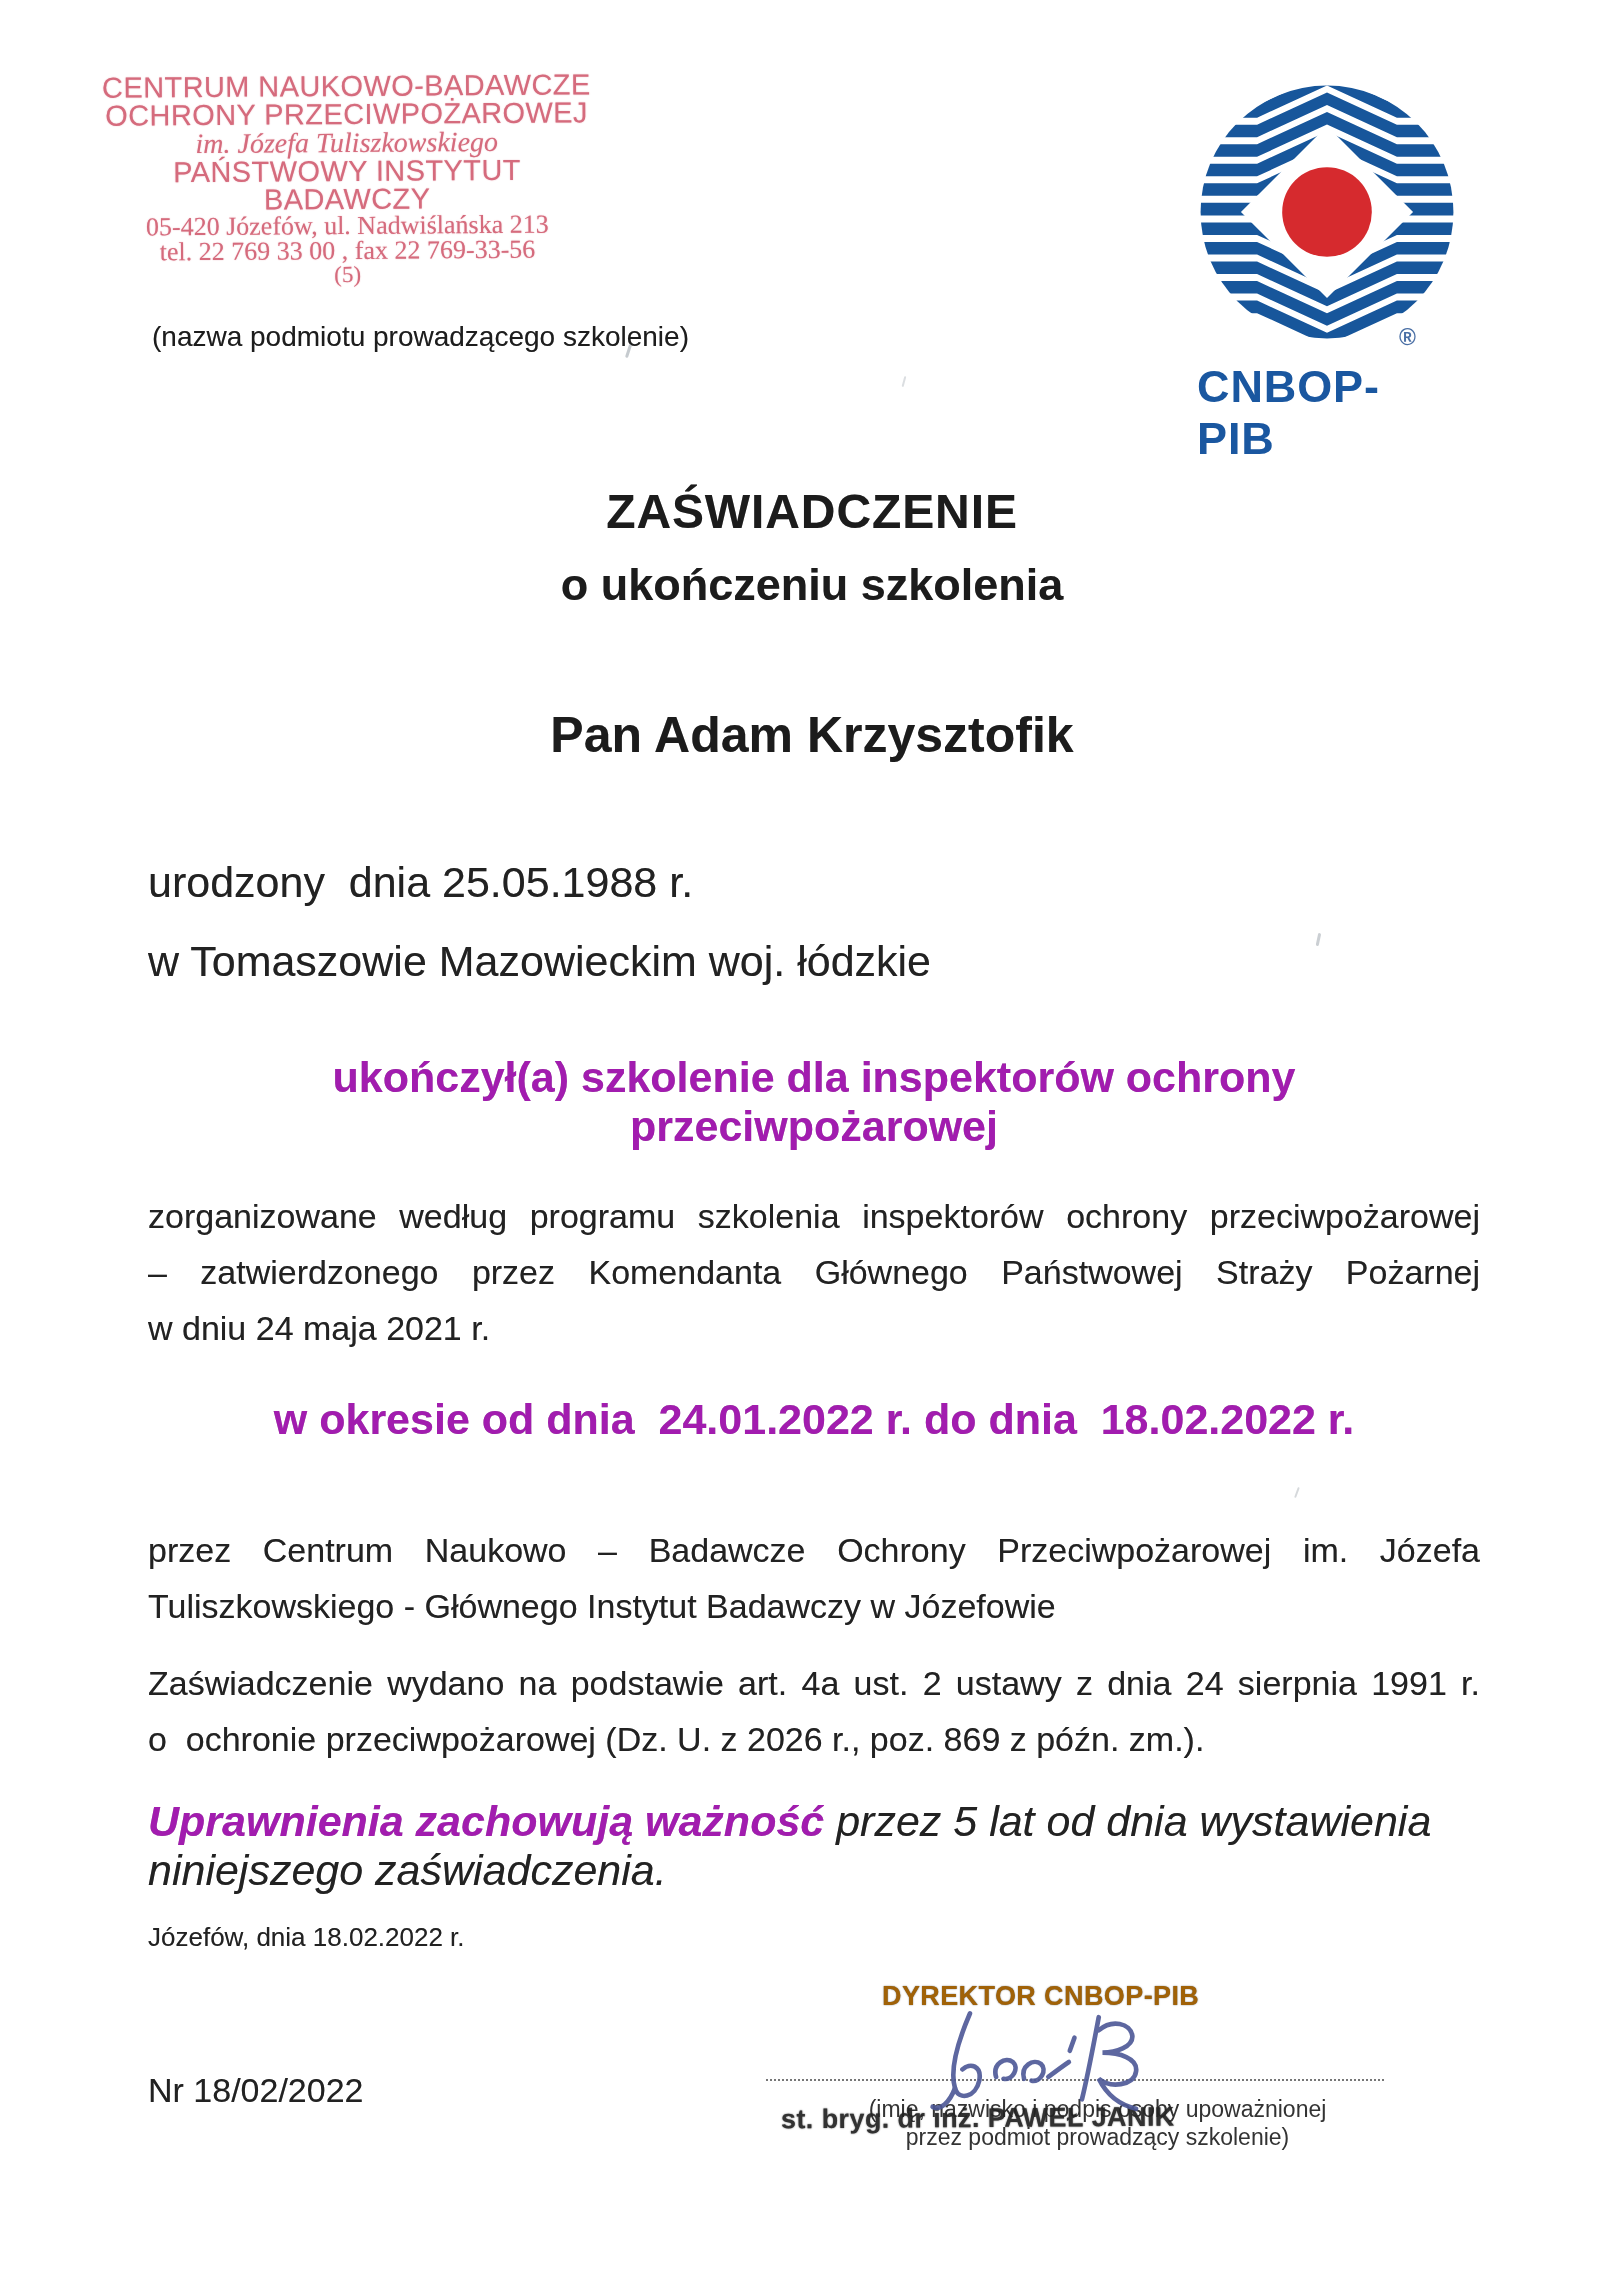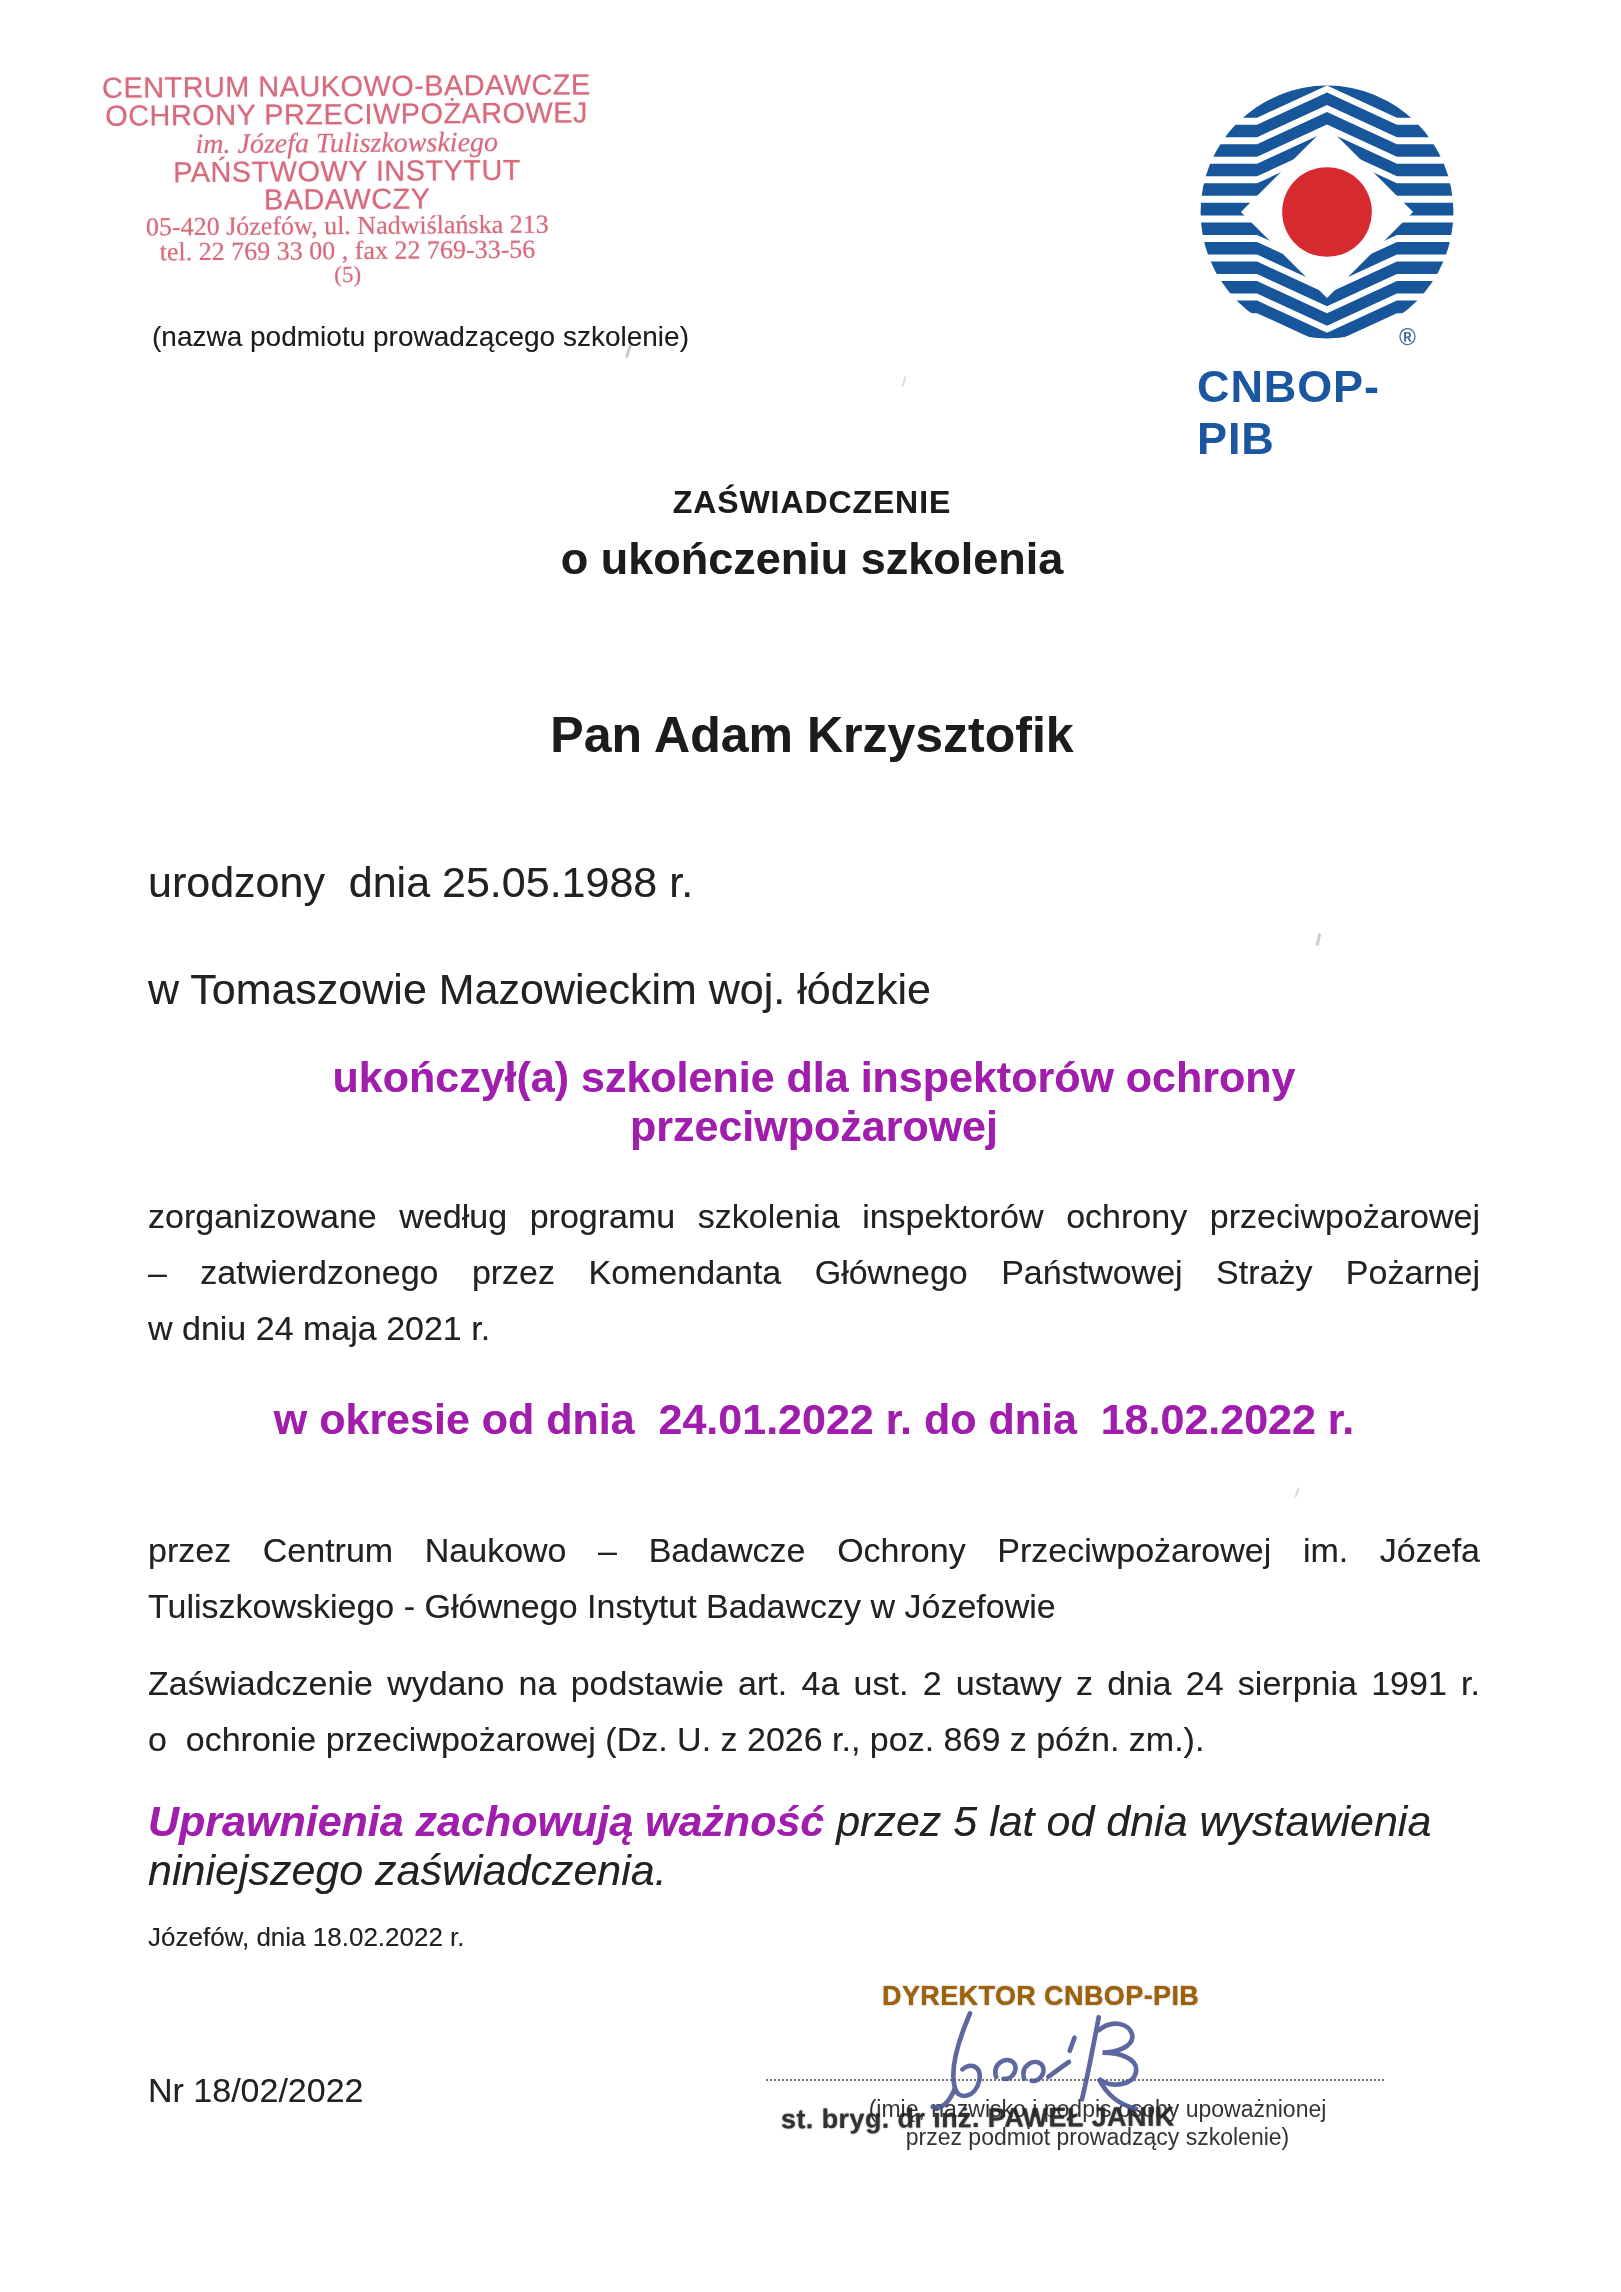--- a/index.html
+++ b/index.html
@@ -40,21 +40,21 @@
     text-align:left;
     font-size:45px;font-weight:800;letter-spacing:0.9px;
     color:#1a57a0;
   }
   
   .soft{text-shadow:0 0 0.5px rgba(0,0,0,0.35);}
   .title-block{
     position:absolute;left:146px;top:484px;width:1332px;
     text-align:center;font-weight:bold;color:#1c1c1c;
   }
-  .title-line1{font-size:32px;letter-spacing:0.9px;margin-bottom:12px;}
+  .title-line1{font-size:48px;letter-spacing:0.9px;margin-bottom:20px;}
   .title-line2{font-size:45px;}
   .recipient-name{
     position:absolute;left:146px;top:706px;width:1332px;
     text-align:center;font-size:50px;font-weight:bold;color:#1c1c1c;
   }
   .bodyline{
     position:absolute;left:148px;width:1332px;
     font-size:43px;color:#222222;
     white-space:pre-wrap;
   }
@@ -148,21 +148,21 @@
     <div class="brand">CNBOP-PIB</div>
   </div>
 
   <div class="title-block soft">
     <div class="title-line1">ZAŚWIADCZENIE</div>
     <div class="title-line2">o ukończeniu szkolenia</div>
   </div>
 
   <div class="recipient-name soft">Pan Adam Krzysztofik</div>
   <div class="bodyline soft" style="top:858px;">urodzony  dnia 25.05.1988 r.</div>
-  <div class="bodyline soft" style="top:937px;margin-top:28px;">w Tomaszowie Mazowieckim woj. łódzkie</div>
+  <div class="bodyline soft" style="top:937px;">w Tomaszowie Mazowieckim woj. łódzkie</div>
 
   <div class="bodyline center bold soft" style="top:1053px;">ukończył(a) szkolenie dla inspektorów ochrony przeciwpożarowej</div>
 
   <div class="par soft" style="top:1188px;">
     <div class="line just">zorganizowane według programu szkolenia inspektorów ochrony przeciwpożarowej</div>
     <div class="line just">– zatwierdzonego przez Komendanta Głównego Państwowej Straży Pożarnej</div>
     <div class="line">w dniu 24 maja 2021 r.</div>
   </div>
 
   <div class="bodyline center bold soft" style="top:1395px;">w okresie od dnia  24.01.2022 r. do dnia  18.02.2022 r.</div>

